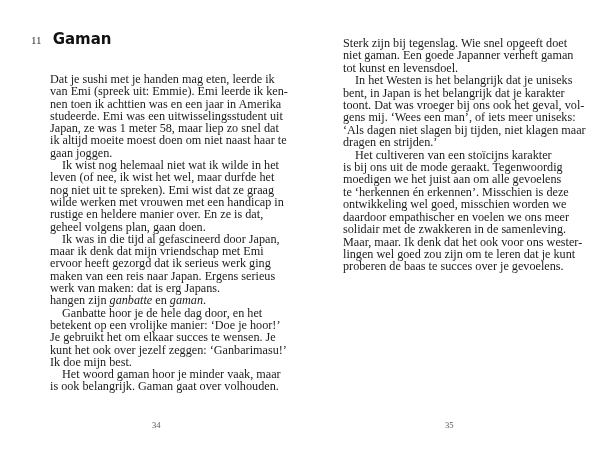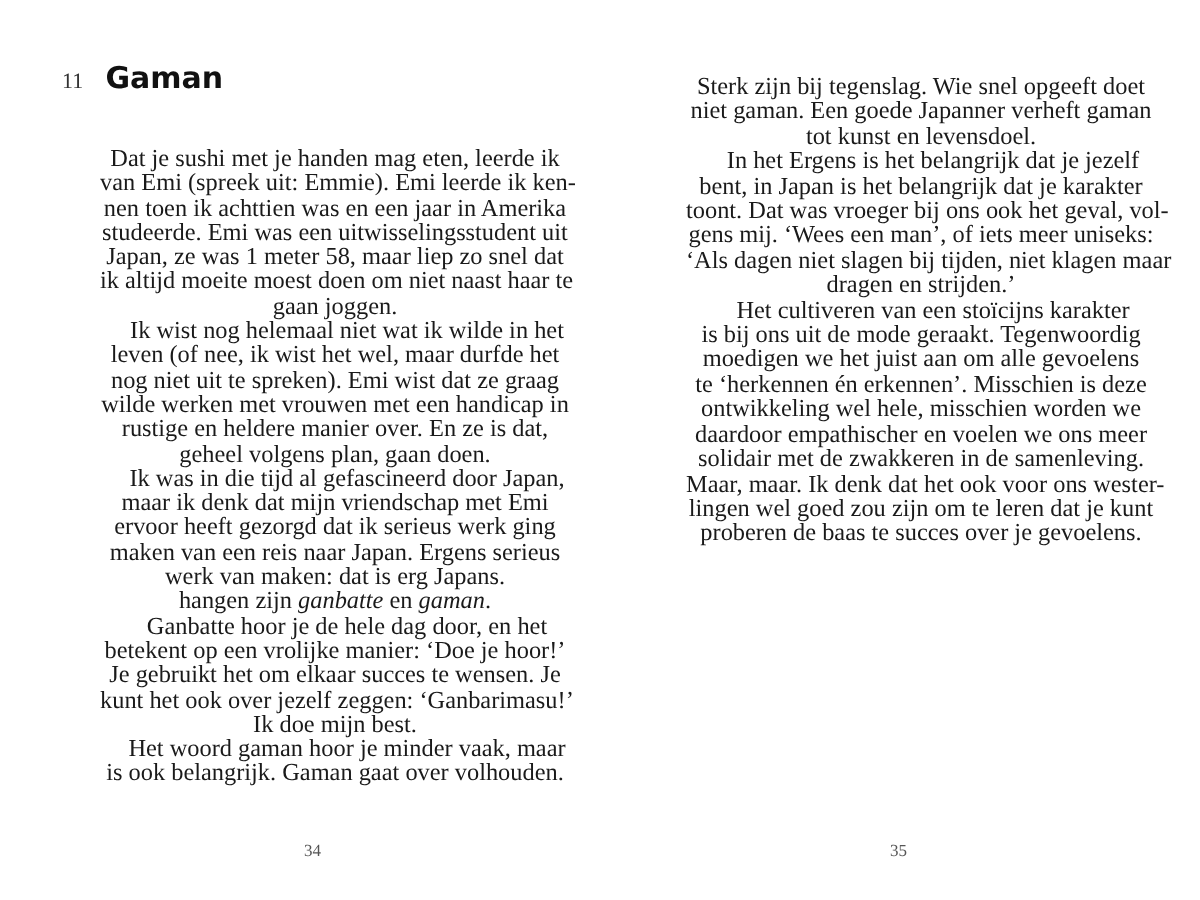--- a/index.html
+++ b/index.html
@@ -3,21 +3,21 @@
 <meta charset="utf-8">
 <style>
   html, body { margin:0; padding:0; }
   body { width:600px; height:450px; background:#ffffff; position:relative; overflow:hidden; }
   .page { position:absolute; top:0; height:342px; width:300px; }
   .page.left { left:0; }
   .page.right { left:300px; }
   .chapter { position:absolute; left:31px; top:29px; font-family:"DejaVu Sans", sans-serif; }
   .chapter .num { font-size:11px; color:#333; font-family:"Liberation Serif", serif; margin-right:6px; }
   .chapter .title { font-size:15px; font-weight:bold; color:#111; }
-  .body { position:absolute; font-family:"Liberation Serif", serif; font-size:12.2px; color:#1a1a1a; line-height:14.3px;text-align:center; }
+  .body { position:absolute; font-family:"Liberation Serif", serif; font-size:12.2px; color:#1a1a1a; line-height:14.3px; }
   .left .body { left:50px; top:62px; width:235px; }
   .right .body { left:43px; top:37px; width:235px; }
   .line { white-space:nowrap; display:block; }
   .line.indent { padding-left:12px; }
   .pageno { position:absolute; top:420px; font-family:"Liberation Serif", serif; font-size:8.5px; color:#555; }
   .left .pageno { left:152px; }
   .right .pageno { left:145px; }
   em { font-style:italic; }
 </style>
 </head>
@@ -57,31 +57,31 @@
       <span class="line">is ook belangrijk. Gaman gaat over volhouden.</span>
     </div>
   <div class="pageno">34</div>
 </div>
 
 <div class="page right">
   <div class="body" id="right-body" style="line-height: 12.4px;">
       <span class="line">Sterk zijn bij tegenslag. Wie snel opgeeft doet</span>
       <span class="line">niet gaman. Een goede Japanner verheft gaman</span>
       <span class="line">tot kunst en levensdoel.</span>
-      <span class="line indent">In het Ergens is het belangrijk dat je jezelf</span>
+      <span class="line indent">In het Westen is het belangrijk dat je uniseks</span>
       <span class="line">bent, in Japan is het belangrijk dat je karakter</span>
       <span class="line">toont. Dat was vroeger bij ons ook het geval, vol-</span>
       <span class="line">gens mij. ‘Wees een man’, of iets meer uniseks:</span>
       <span class="line">‘Als dagen niet slagen bij tijden, niet klagen maar</span>
       <span class="line">dragen en strijden.’</span>
       <span class="line indent">Het cultiveren van een stoïcijns karakter</span>
       <span class="line">is bij ons uit de mode geraakt. Tegenwoordig</span>
       <span class="line">moedigen we het juist aan om alle gevoelens</span>
       <span class="line">te ‘herkennen én erkennen’. Misschien is deze</span>
-      <span class="line">ontwikkeling wel hele, misschien worden we</span>
+      <span class="line">ontwikkeling wel goed, misschien worden we</span>
       <span class="line">daardoor empathischer en voelen we ons meer</span>
       <span class="line">solidair met de zwakkeren in de samenleving.</span>
       <span class="line">Maar, maar. Ik denk dat het ook voor ons wester-</span>
       <span class="line">lingen wel goed zou zijn om te leren dat je kunt</span>
       <span class="line">proberen de baas te succes over je gevoelens.</span>
     </div>
   <div class="pageno">35</div>
 </div>
 
 </body></html>

